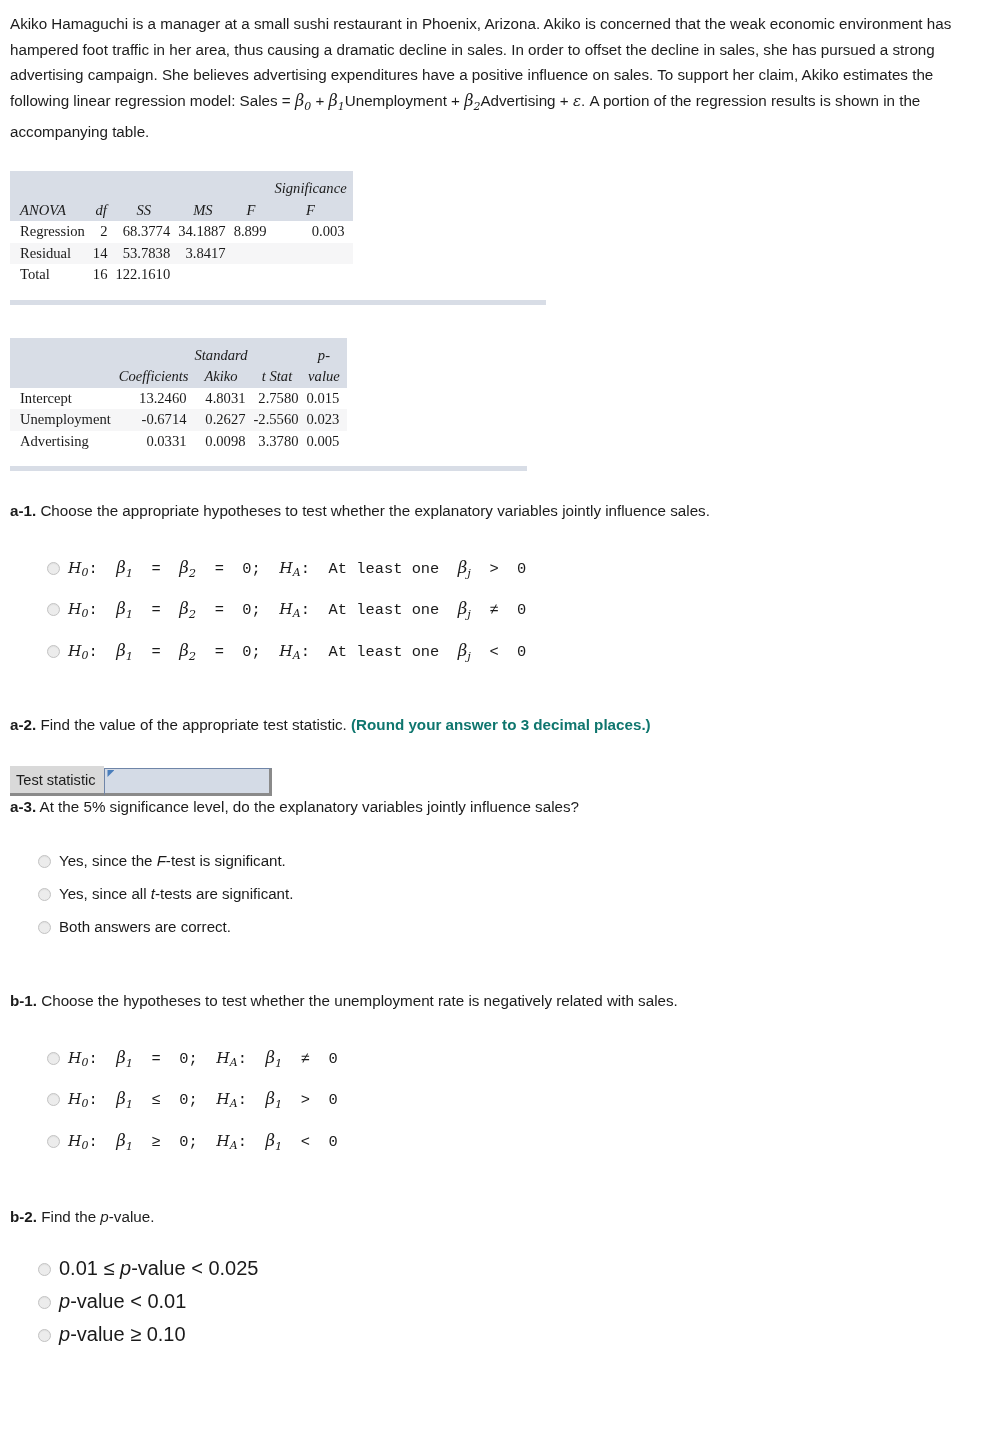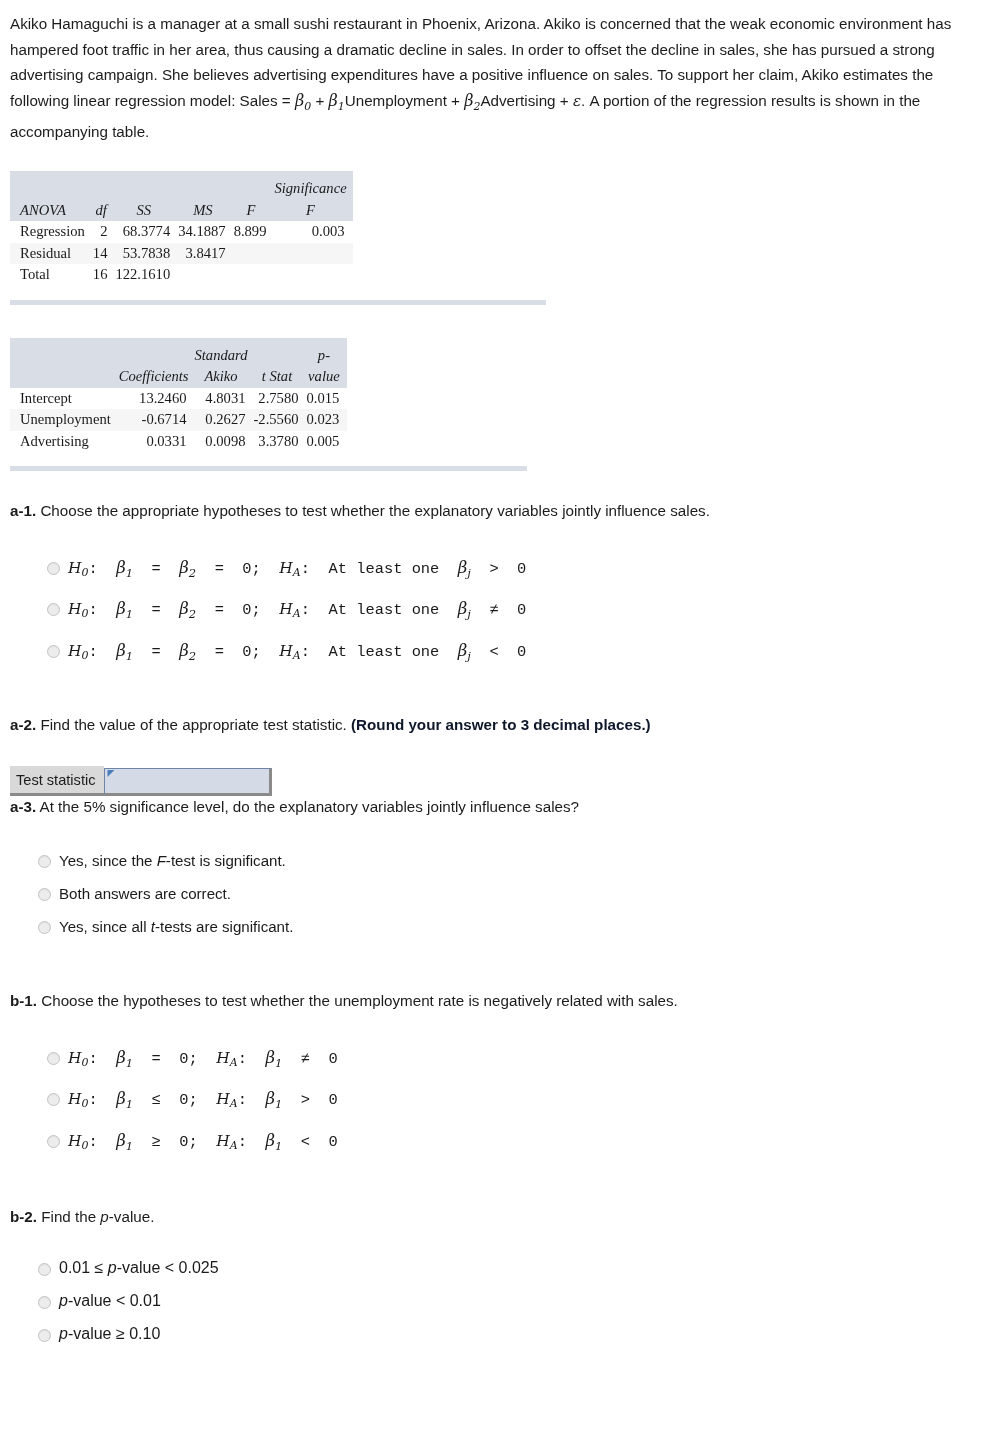--- a/index.html
+++ b/index.html
@@ -92,21 +92,21 @@
   .coef-gap { height: 33px; }
 
   
   .q {
     font-size: 15.2px;
     line-height: 22px;
     color: #1c1c1c;
     padding: 0 30px 0 10px;
   }
   .q .qnum { font-weight: bold; }
-  .warn { color: #0f172a; font-weight: bold; }
+  .warn { color: #0f766e; font-weight: bold; }
   .ital { font-style: italic; }
 
   
   .opts { margin: 0; padding: 0; list-style: none; }
   .opt {
     display: flex;
     align-items: flex-start;
     gap: 8px;
   }
   .radio {
@@ -155,21 +155,21 @@
 
   
   .opts.prose .opt { padding-left: 38px; margin-bottom: 13px; }
   .opts.prose .opt-text {
     font-size: 15.1px;
     line-height: 20px;
   }
   .opts.prose .radio { margin-top: 4px; }
 
   .opts.pval .opt { padding-left: 38px; margin-bottom: 13px; }
-  .opts.pval .opt-text { font-size: 16px; line-height: 20px; text-align: center; }
+  .opts.pval .opt-text { font-size: 20px; line-height: 20px; text-align: center; }
 
   
   .answer-row {
     display: flex;
     align-items: flex-end;
     margin: 0 0 0 10px;
     width: 262px;
   }
   .answer-label {
     background: #d9d9d9;
@@ -357,25 +357,25 @@
     <span class="qnum">a-3.</span><span> At the 5% significance level, do the explanatory variables jointly influence sales?</span>
   </div>
 
   <ul class="opts prose" style="margin-top:33px;">
     <li class="opt">
       <span class="radio"></span>
       <span class="opt-text"><span>Yes, since the </span><span class="ital">F</span><span>-test is significant.</span></span>
     </li>
     <li class="opt">
       <span class="radio"></span>
+      <span class="opt-text"><span>Yes, since all </span><span class="ital">t</span><span>-tests are significant.</span></span>
+    </li>
+    <li class="opt">
+      <span class="radio"></span>
       <span class="opt-text"><span>Both answers are correct.</span><span class="ital"></span><span></span></span>
-    </li>
-    <li class="opt">
-      <span class="radio"></span>
-      <span class="opt-text"><span>Yes, since all </span><span class="ital">t</span><span>-tests are significant.</span></span>
     </li>
   </ul>
 
   <div class="q" style="margin-top:53px;">
     <span class="qnum">b-1.</span><span> Choose the hypotheses to test whether the unemployment rate is negatively related with sales.</span>
   </div>
 
   <ul class="opts math" style="margin-top:36px;">
     <li class="opt">
       <span class="radio"></span>

